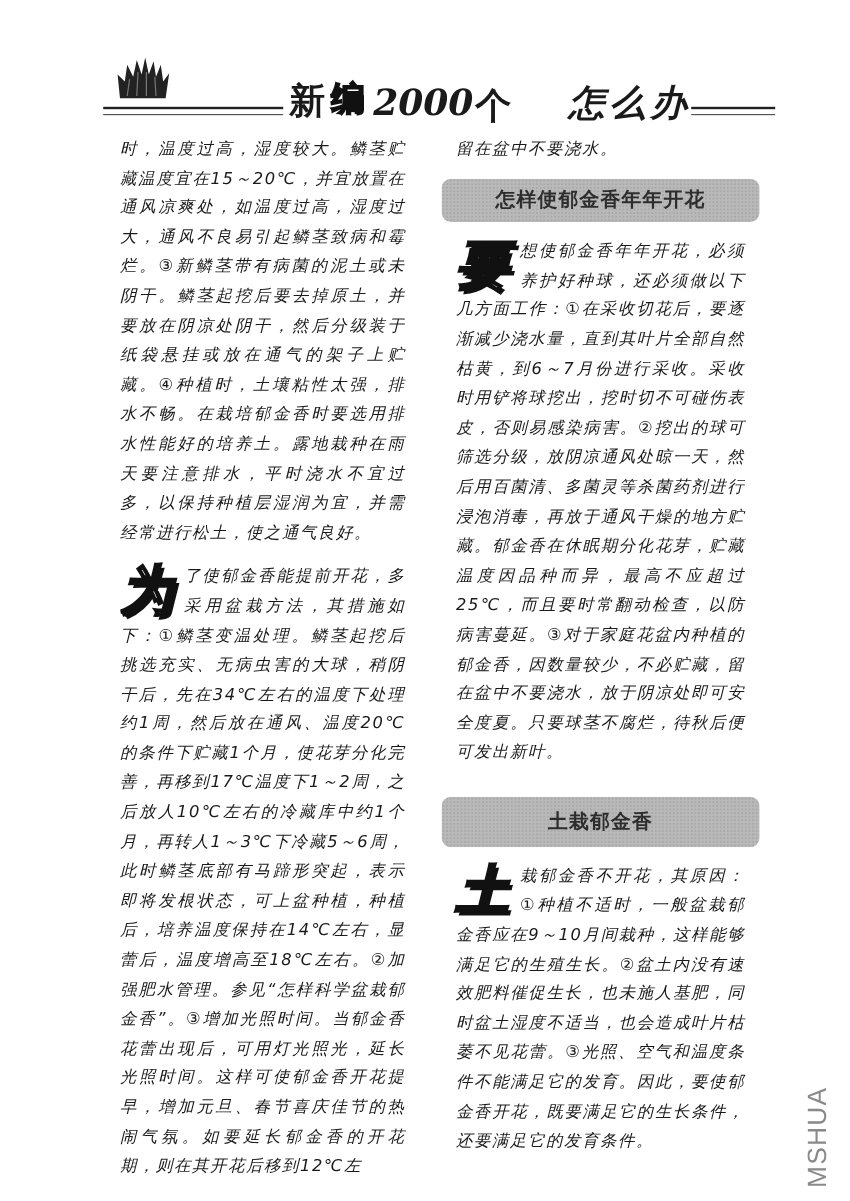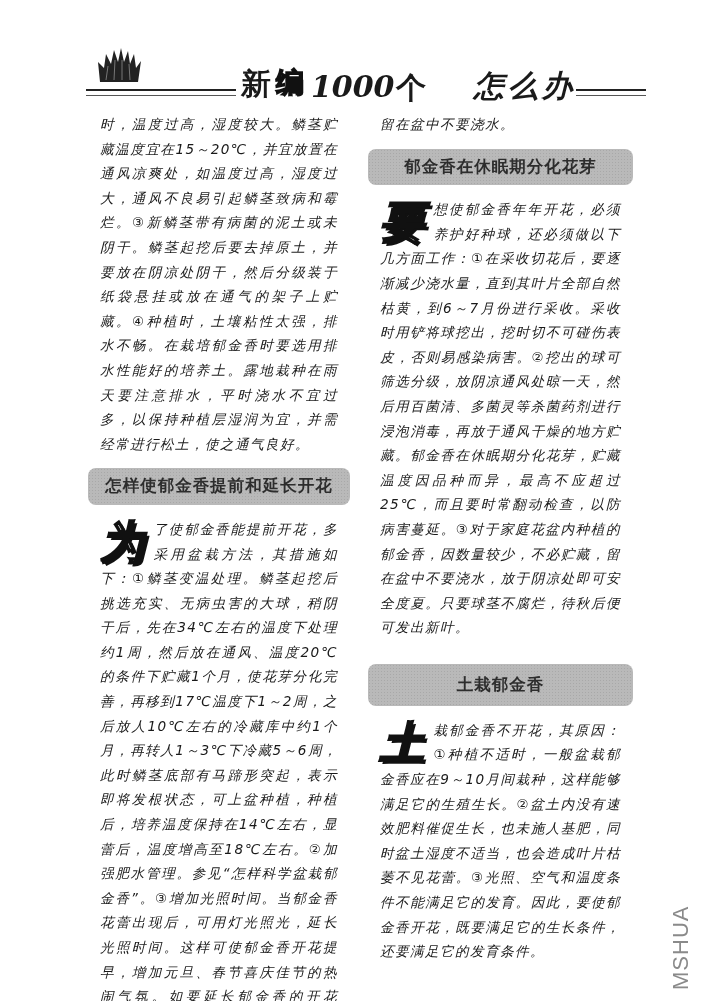--- a/index.html
+++ b/index.html
@@ -43,38 +43,37 @@
 <body>
 
 <div class="header">
   <svg class="logo" viewBox="0 0 46 34">
     <path d="M4 34 L2 14 L8 20 L10 6 L15 16 L18 2 L22 14 L25 0 L28 14 L32 3 L34 16 L38 6 L40 20 L45 13 L42 34 Z" fill="#222"></path>
     <path d="M10 32 L12 18 M18 32 L19 12 M26 32 L26 12 M34 32 L33 16" stroke="#777" stroke-width="1"></path>
   </svg>
   <div class="rule-left"></div>
   <span class="h-xin">新</span>
   <span class="h-bian">编</span>
-  <span class="h-1000">1000</span>
+  <span class="h-1000">2000</span>
   <span class="h-ge">个</span>
   <span class="h-zmb">怎么办</span>
   <div class="rule-right"></div>
 </div>
 
 <div class="col col-left">
   <p class="para">时，温度过高，湿度较大。鳞茎贮藏温度宜在15～20℃，并宜放置在通风凉爽处，如温度过高，湿度过大，通风不良易引起鳞茎致病和霉烂。③新鳞茎带有病菌的泥土或未阴干。鳞茎起挖后要去掉原土，并要放在阴凉处阴干，然后分级装于纸袋悬挂或放在通气的架子上贮藏。④种植时，土壤粘性太强，排水不畅。在栽培郁金香时要选用排水性能好的培养土。露地栽种在雨天要注意排水，平时浇水不宜过多，以保持种植层湿润为宜，并需经常进行松土，使之通气良好。</p>
-  <div class="heading-box">怎样使郁金香提前和延长开花</div>
   <p class="para">
     <span class="dropcap">为</span>
     <span>了使郁金香能提前开花，多采用盆栽方法，其措施如下：①鳞茎变温处理。鳞茎起挖后挑选充实、无病虫害的大球，稍阴干后，先在34℃左右的温度下处理约1周，然后放在通风、温度20℃的条件下贮藏1个月，使花芽分化完善，再移到17℃温度下1～2周，之后放人10℃左右的冷藏库中约1个月，再转人1～3℃下冷藏5～6周，此时鳞茎底部有马蹄形突起，表示即将发根状态，可上盆种植，种植后，培养温度保持在14℃左右，显蕾后，温度增高至18℃左右。②加强肥水管理。参见“怎样科学盆栽郁金香”。③增加光照时间。当郁金香花蕾出现后，可用灯光照光，延长光照时间。这样可使郁金香开花提早，增加元旦、春节喜庆佳节的热闹气氛。如要延长郁金香的开花期，则在其开花后移到12℃左</span>
   </p>
 </div>
 
 <div class="col col-right">
   <p class="para">留在盆中不要浇水。</p>
-  <div class="heading-box">郁金香在休眠期分化花芽</div>
+  <div class="heading-box">怎样使郁金香年年开花</div>
   <p class="para">
     <span class="dropcap">要</span>
     <span>想使郁金香年年开花，必须养护好种球，还必须做以下几方面工作：①在采收切花后，要逐渐减少浇水量，直到其叶片全部自然枯黄，到6～7月份进行采收。采收时用铲将球挖出，挖时切不可碰伤表皮，否则易感染病害。②挖出的球可筛选分级，放阴凉通风处晾一天，然后用百菌清、多菌灵等杀菌药剂进行浸泡消毒，再放于通风干燥的地方贮藏。郁金香在休眠期分化花芽，贮藏温度因品种而异，最高不应超过25℃，而且要时常翻动检查，以防病害蔓延。③对于家庭花盆内种植的郁金香，因数量较少，不必贮藏，留在盆中不要浇水，放于阴凉处即可安全度夏。只要球茎不腐烂，待秋后便可发出新叶。</span>
   </p>
   <div class="spacer"></div>
   <div class="heading-box two">
     <div>土栽郁金香</div>
   </div>
   <p class="para">
     <span class="dropcap">土</span>

